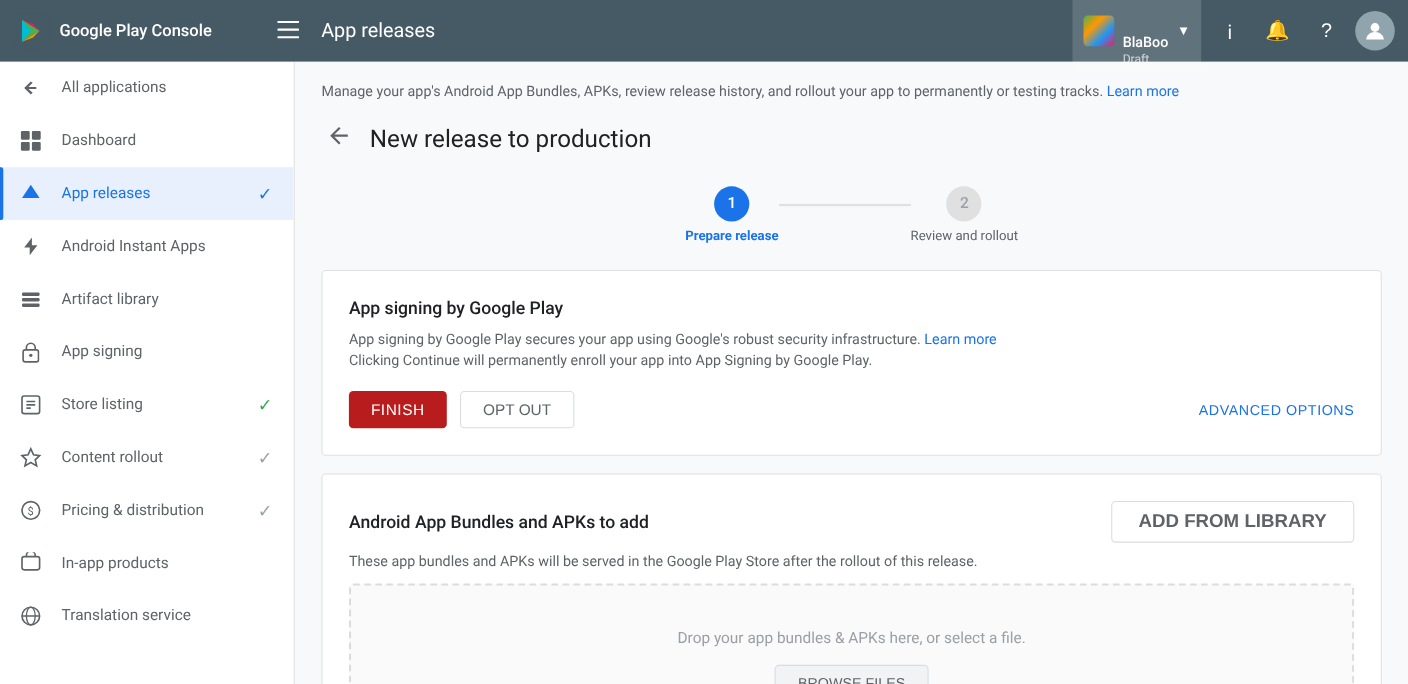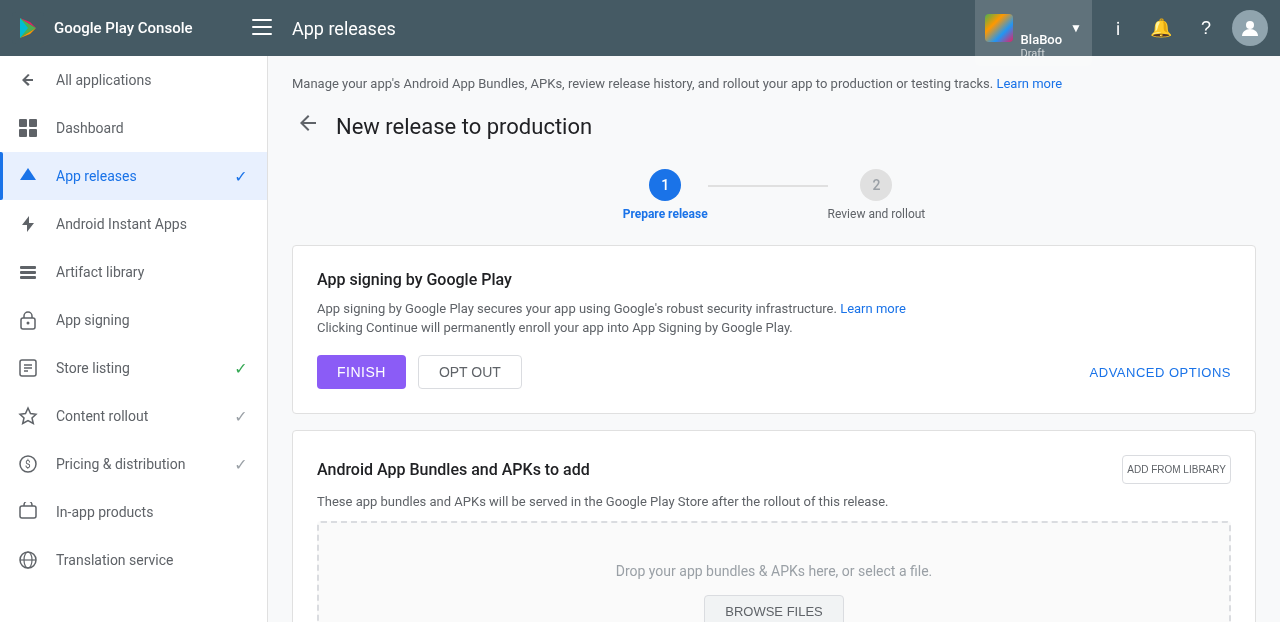--- a/index.html
+++ b/index.html
@@ -272,21 +272,21 @@
     }
     .card-desc a { color: #1a73e8; text-decoration: none; }
     .card-actions {
       display: flex;
       align-items: center;
       justify-content: space-between;
       margin-top: 20px;
     }
     .card-actions-left { display: flex; gap: 12px; }
     .btn-primary {
-      background: #8b5cf6;
+      background: #b91c1c;
       color: white;
       border: none;
       border-radius: 4px;
       padding: 8px 20px;
       font-size: 14px;
       font-weight: 500;
       cursor: pointer;
       letter-spacing: 0.5px;
     }
     .btn-outline {
@@ -324,23 +324,23 @@
     .section-desc {
       font-size: 13px;
       color: #5f6368;
       margin-bottom: 12px;
     }
     .btn-secondary {
       background: white;
       color: #5f6368;
       border: 1px solid #dadce0;
       border-radius: 4px;
-      padding: 8px 4px;
-      font-size: 10px;
-      font-weight: 400;
+      padding: 8px 24px;
+      font-size: 17px;
+      font-weight: 700;
       cursor: pointer;
     }
     .drop-zone {
       border: 2px dashed #dadce0;
       border-radius: 4px;
       background: #fafafa;
       padding: 40px;
       display: flex;
       flex-direction: column;
       align-items: center;
@@ -529,21 +529,21 @@
       </span>
       <span class="sidebar-label">Translation service</span>
     </div>
 
   </nav>
 
   <div class="content-area">
     <div class="content-inner">
 
       <p class="page-description">
-        <span>Manage your app's Android App Bundles, APKs, review release history, and rollout your app to production or testing tracks.</span>
+        <span>Manage your app's Android App Bundles, APKs, review release history, and rollout your app to permanently or testing tracks.</span>
         <a href="#">Learn more</a>
       </p>
 
       <div class="page-back-header">
         <button class="back-btn">
           <svg width="24" height="24" viewBox="0 0 24 24" fill="#5f6368">
             <path d="M20 11H7.83l5.59-5.59L12 4l-8 8 8 8 1.41-1.41L7.83 13H20v-2z"></path>
           </svg>
         </button>
         <h1 class="page-main-title">New release to production</h1>

